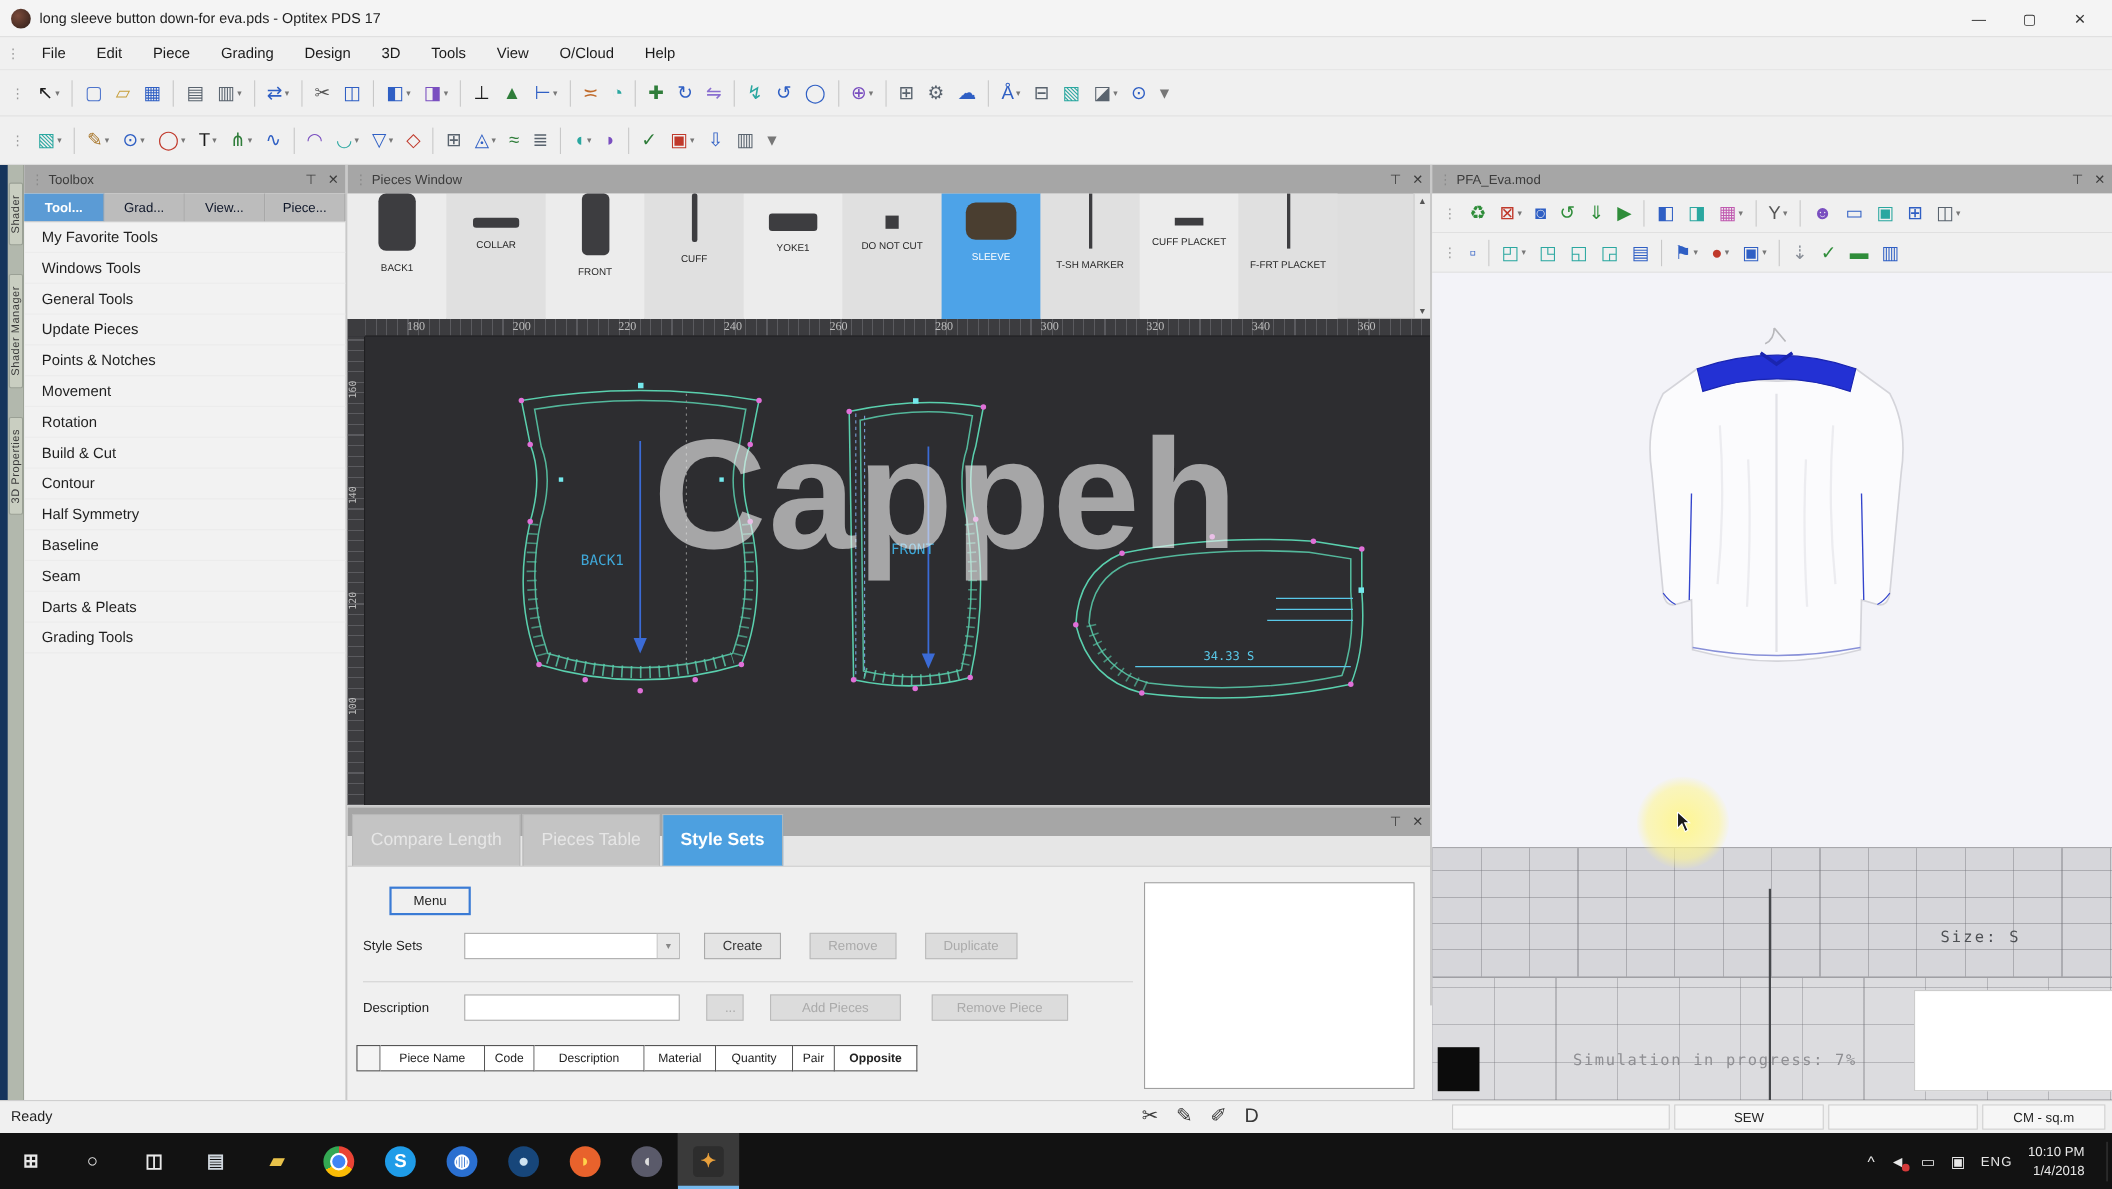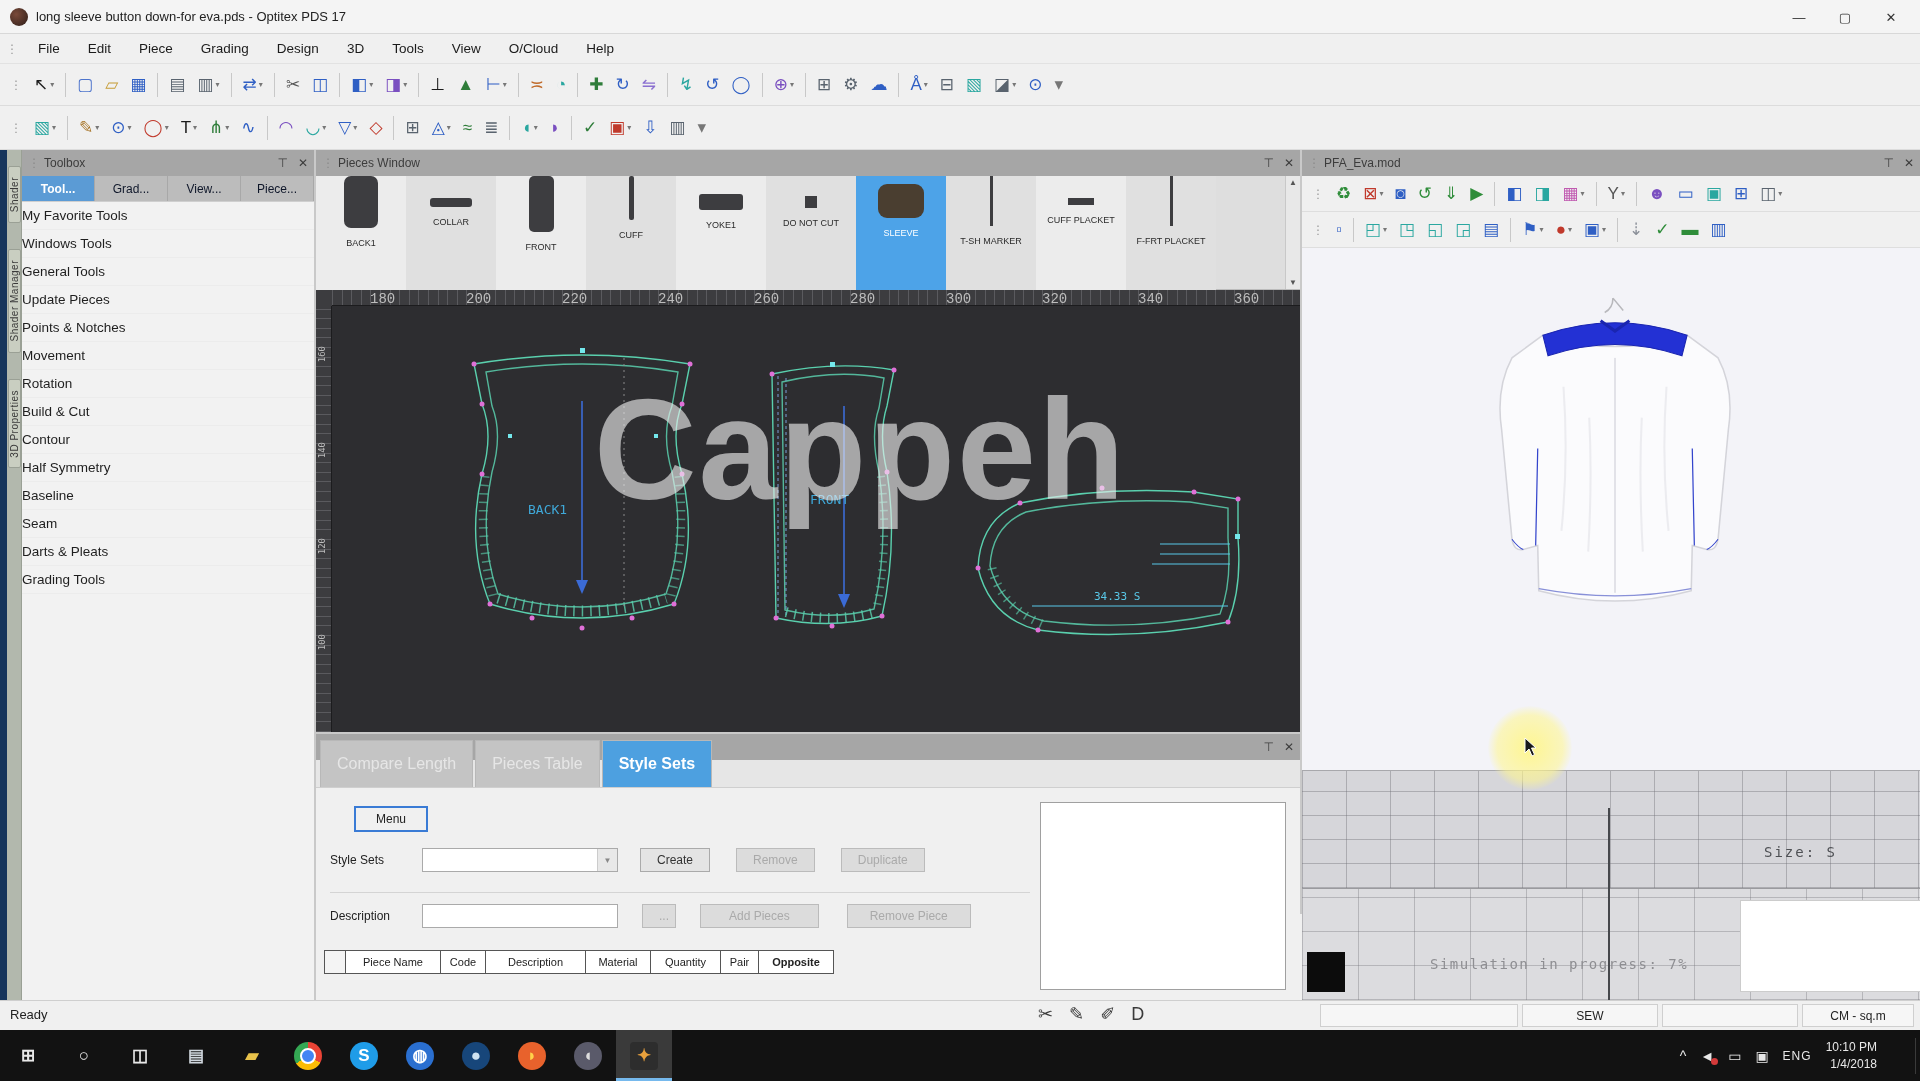--- a/index.html
+++ b/index.html
@@ -37,21 +37,21 @@
   
   .ptitle{height:26px;background:#a6a6a6;display:flex;align-items:center;padding:0 6px;color:#3c3c3c;font-size:12px}
   .ptitle .handle{color:#8a8a8a;margin:0 6px 0 0}
   .pctl{margin-left:auto;display:flex;gap:10px;color:#3c3c3c;font-size:12px}
 
   
   #toolbox{position:absolute;left:22px;top:0;width:294px;height:850px;background:#f2f2f2;border-right:2px solid #c9c9c9}
   #tb-tabs{display:flex;height:26px;background:#e2e2e2;border-bottom:1px solid #cfcfcf}
   .ttab{flex:1;display:flex;align-items:center;justify-content:center;font-size:12px;color:#0f172a;background:#bcbcbc;border-right:1px solid #a8a8a8}
   .ttab.act{background:#5b9bd5;color:#fff;font-weight:bold}
-  .titem{height:28px;display:flex;align-items:center;font-size:13.5px;color:#1f1f1f;border-bottom:1px solid #ececec}
+  .titem{height:28px;display:flex;align-items:center;padding-left:16px;font-size:13.5px;color:#1f1f1f;border-bottom:1px solid #ececec}
 
   
   #pieceswin{position:absolute;left:316px;top:0;width:984px;height:140px;background:#dedede;border-bottom:1px solid #bbb}
   #pcells{position:absolute;left:0;top:26px;right:15px;bottom:0;display:flex}
   .pcell{width:90px;height:114px;display:flex;flex-direction:column;align-items:center;justify-content:flex-start;}
   .pcell:nth-child(odd){background:#ececec}.pcell:nth-child(even){background:#e0e0e0}
   .pcell.sel{background:#4da3e8}
   .pshape{background:#3d3d40;margin-bottom:10px}
   .s-tall{width:34px;height:52px;border-radius:7px}
   .s-bar{width:42px;height:9px;border-radius:3px;margin-top:22px}
@@ -66,21 +66,21 @@
   .pcell.sel .plabel{color:#fff}
   #pscroll{position:absolute;right:0;top:26px;width:15px;bottom:0;background:#e8e8e8;border-left:1px solid #c8c8c8;display:flex;flex-direction:column;justify-content:space-between;align-items:center;font-size:8px;color:#555;padding:2px 0}
 
   
   #canvas{position:absolute;left:316px;top:140px;width:984px;height:442px;background:#2d2d30;overflow:hidden}
   #rtop{position:absolute;left:16px;top:0;right:0;height:16px;background:#3c3c3f;border-bottom:1px solid #1c1c1e;
     background-image:repeating-linear-gradient(90deg,#5a5a5e 0 1px,transparent 1px 9.6px)}
   #rleft{position:absolute;left:0;top:16px;width:16px;bottom:0;background:#3c3c3f;border-right:1px solid #1c1c1e;
     background-image:repeating-linear-gradient(0deg,#5a5a5e 0 1px,transparent 1px 9.6px)}
   #rcorner{position:absolute;left:0;top:0;width:16px;height:16px;background:#3c3c3f}
-  .rt{position:absolute;top:1px;font-size:14px;color:#bdbdbd;font-family:Liberation Mono, monospace}
+  .rt{position:absolute;top:1px;font-size:11px;color:#bdbdbd;font-family:Liberation Serif, serif}
   .rl{position:absolute;left:1px;font-size:9px;color:#bdbdbd;font-family:"DejaVu Sans Mono",monospace;writing-mode:vertical-rl;transform:rotate(180deg)}
   #wm{position:absolute;left:278px;top:78px;font-size:142px;font-weight:700;color:rgba(240,240,240,.62);letter-spacing:2px;z-index:5}
   #psvg{position:absolute;left:16px;top:16px}
 
   
   #stylesets{position:absolute;left:316px;top:582px;width:984px;height:268px;background:#f0f0f0;border-top:2px solid #c9c9c9}
   #ss-tabs{display:flex;height:28px;background:#e6e6e6;border-bottom:1px solid #cfcfcf;padding-left:4px;align-items:flex-end}
   .sstab{padding:14px 16px;font-size:16px;margin-right:2px;border:1px solid #b8b8b8;border-bottom:none;background:#c4c4c4;color:#e6e6e6}
   .sstab.act{background:#4da0e0;color:#fff;font-weight:bold}
   .ssbtn{display:inline-block;padding:4px 16px;font-size:12px;background:#e4e4e4;border:1px solid #aaa;color:#333;text-align:center}
@@ -128,21 +128,21 @@
   .task{width:56px;height:51px;display:flex;align-items:center;justify-content:center;font-size:19px}
   .task.active{background:#3a3a3a;box-shadow:inset 0 -3px 0 #76b9ed}
   .badge{width:28px;height:28px;display:flex;align-items:center;justify-content:center;border-radius:4px;font-size:17px;font-weight:bold}
   .badge.round{border-radius:50%}
   .badge.chrome{border-radius:50%;background:conic-gradient(#ea4335 0 33%,#fbbc05 33% 66%,#34a853 66% 100%);position:relative}
   .badge.chrome:after{content:"";position:absolute;width:12px;height:12px;border-radius:50%;background:#4285f4;border:2px solid #fff}
   #tray{position:absolute;right:4px;top:0;height:51px;display:flex;align-items:center;gap:14px;color:#e8e8e8}
   .tray{font-size:14px;position:relative}
   .tray .reddot{position:absolute;right:-4px;bottom:-1px;width:7px;height:7px;border-radius:50%;background:#d43a3a}
   #lang{font-size:12px;letter-spacing:1px}
-  #clock{text-align:right;font-size:12px;line-height:1.35;margin-right:24px}
+  #clock{text-align:right;font-size:12px;line-height:1.35;margin-right:6px}
   #tb-divider{width:1px;height:36px;background:#3a3a3a}
 </style>
 </head>
 <body>
 
 <div id="root">
 
   <div id="titlebar">
     <div id="app-icon"></div>
     <span id="title-text">long sleeve button down-for eva.pds - Optitex PDS 17</span>

